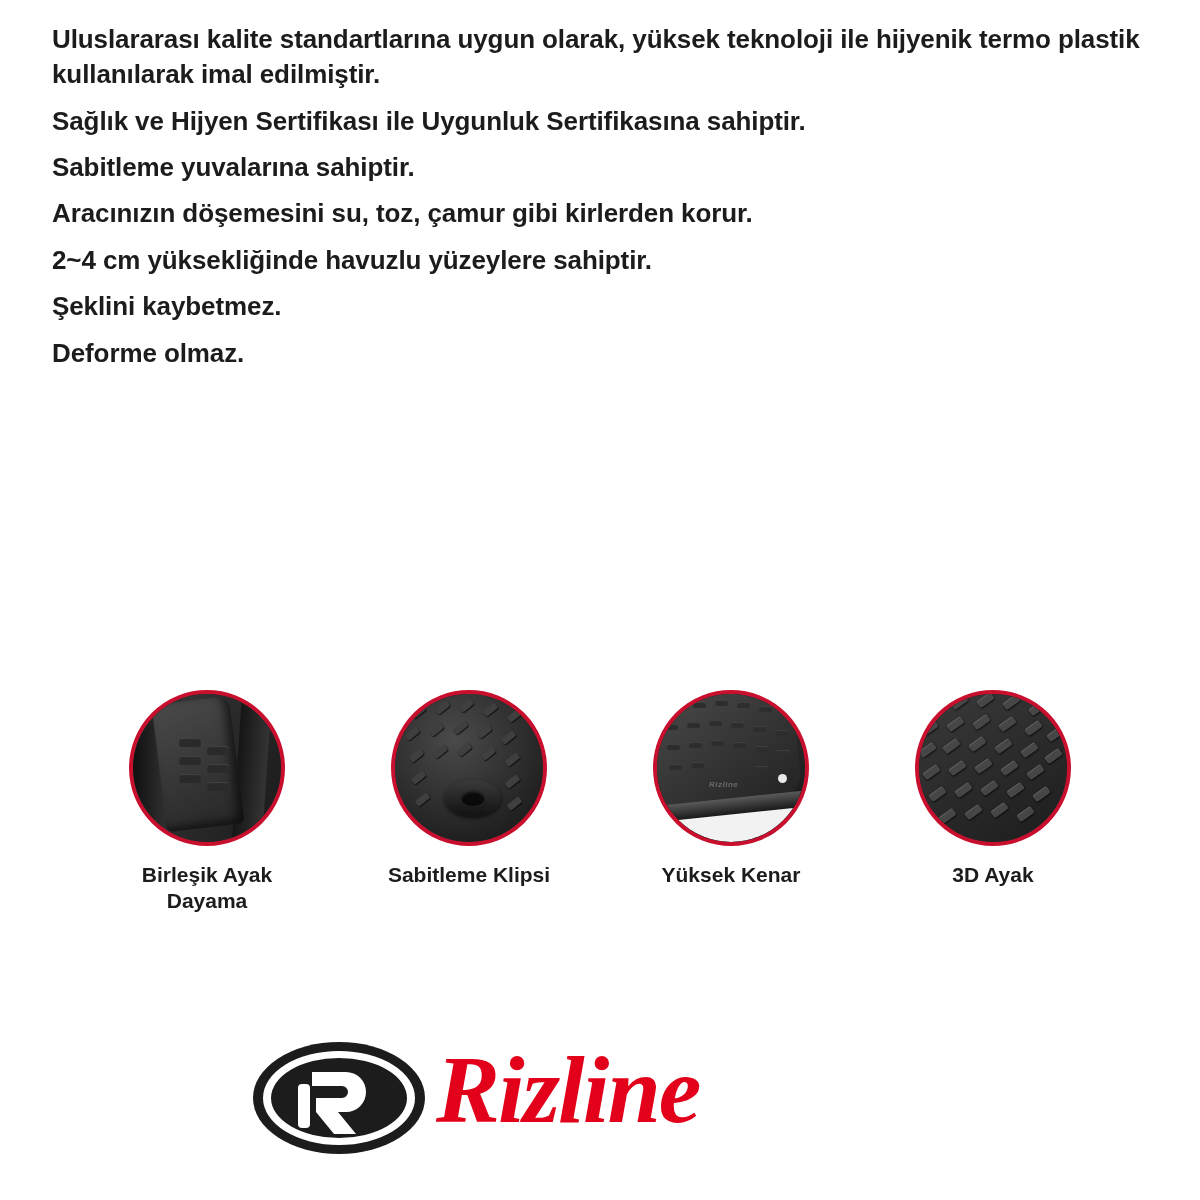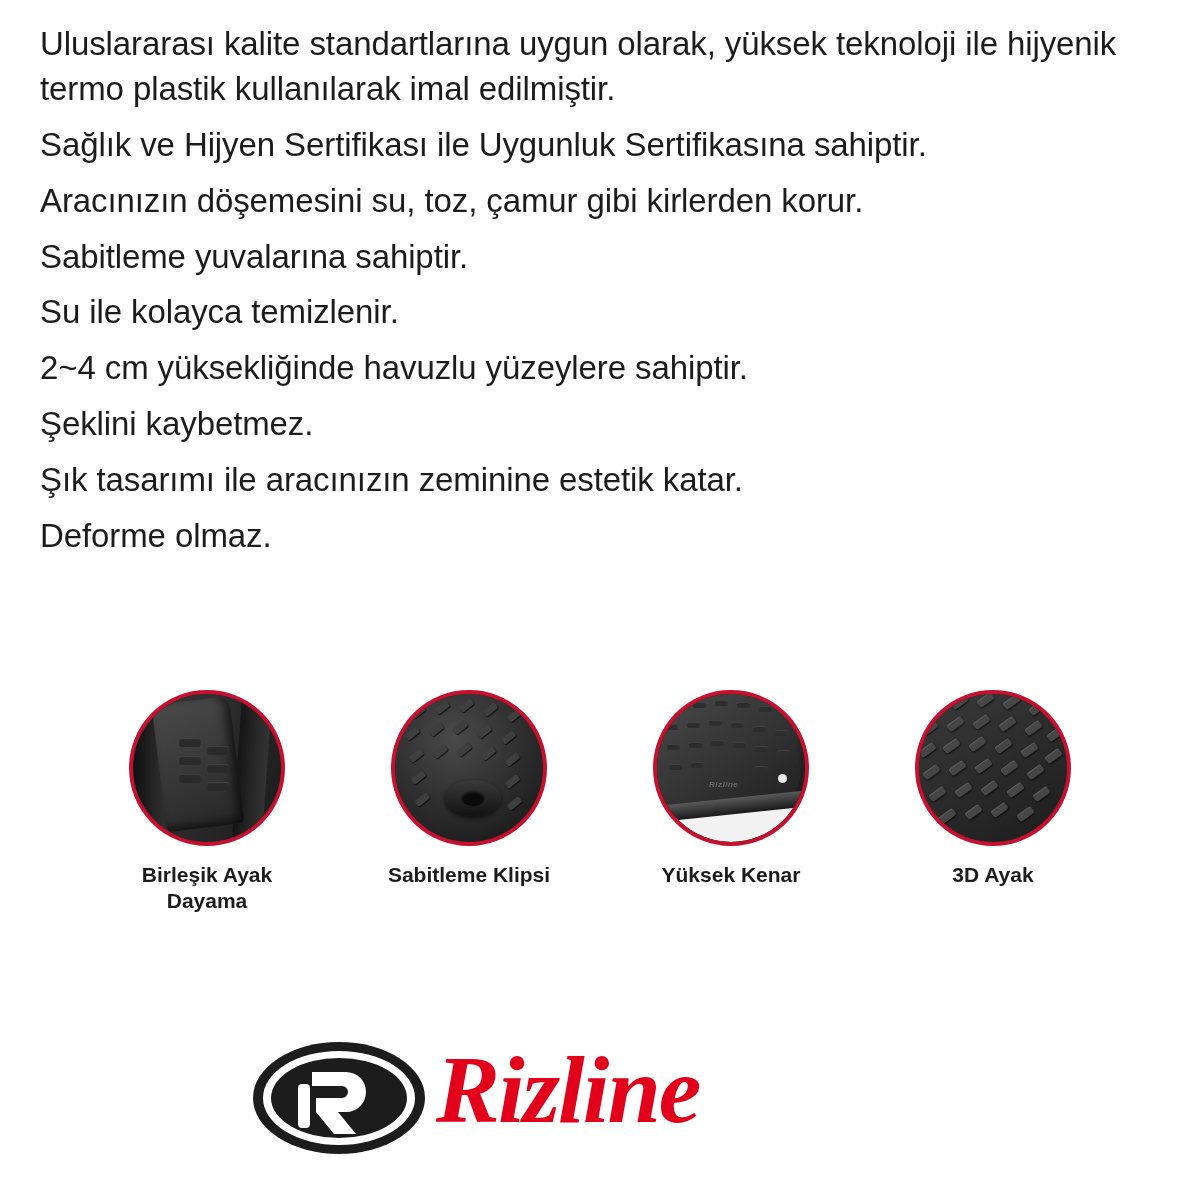--- a/index.html
+++ b/index.html
@@ -22,26 +22,26 @@
     padding: 22px 40px 0 40px;
   }
 
   
   .features {
     margin: 0;
     padding: 0;
     list-style: none;
   }
   .feature-line {
-    font-size: 33px;
+    font-size: 26px;
     line-height: 1.36;
     color: #1c1c1c;
-    margin: 0 0 11px 0;
+    margin: 0 0 11px 12px;
     letter-spacing: -0.1px;
-    font-weight: 400;
+    font-weight: 700;
   }
   .feature-line.tight {
     margin-bottom: 6px;
   }
 
   
   .details-row {
     position: absolute;
     left: 40px;
     top: 690px;
@@ -251,26 +251,24 @@
   }
 </style>
 </head>
 <body>
 
 <div class="page">
 
   <ul class="features">
     <li class="feature-line">Uluslararası kalite standartlarına uygun olarak, yüksek teknoloji ile hijyenik termo plastik kullanılarak imal edilmiştir.</li>
     <li class="feature-line">Sağlık ve Hijyen Sertifikası ile Uygunluk Sertifikasına sahiptir.</li>
+    <li class="feature-line">Sabitleme yuvalarına sahiptir.</li>
     <li class="feature-line">Aracınızın döşemesini su, toz, çamur gibi kirlerden korur.</li>
-    <li class="feature-line">Sabitleme yuvalarına sahiptir.</li>
-    <li class="feature-line">Su ile kolayca temizlenir.</li>
     <li class="feature-line">2~4 cm yüksekliğinde havuzlu yüzeylere sahiptir.</li>
     <li class="feature-line">Şeklini kaybetmez.</li>
-    <li class="feature-line">Şık tasarımı ile aracınızın zeminine estetik katar.</li>
     <li class="feature-line tight">Deforme olmaz.</li>
   </ul>
 
   <div class="details-row">
 
     <div class="detail-item">
       <div class="circle-wrap">
         <div class="circle-inner">
           <div class="c1-bg"></div>
           <div class="c1-left"></div>

